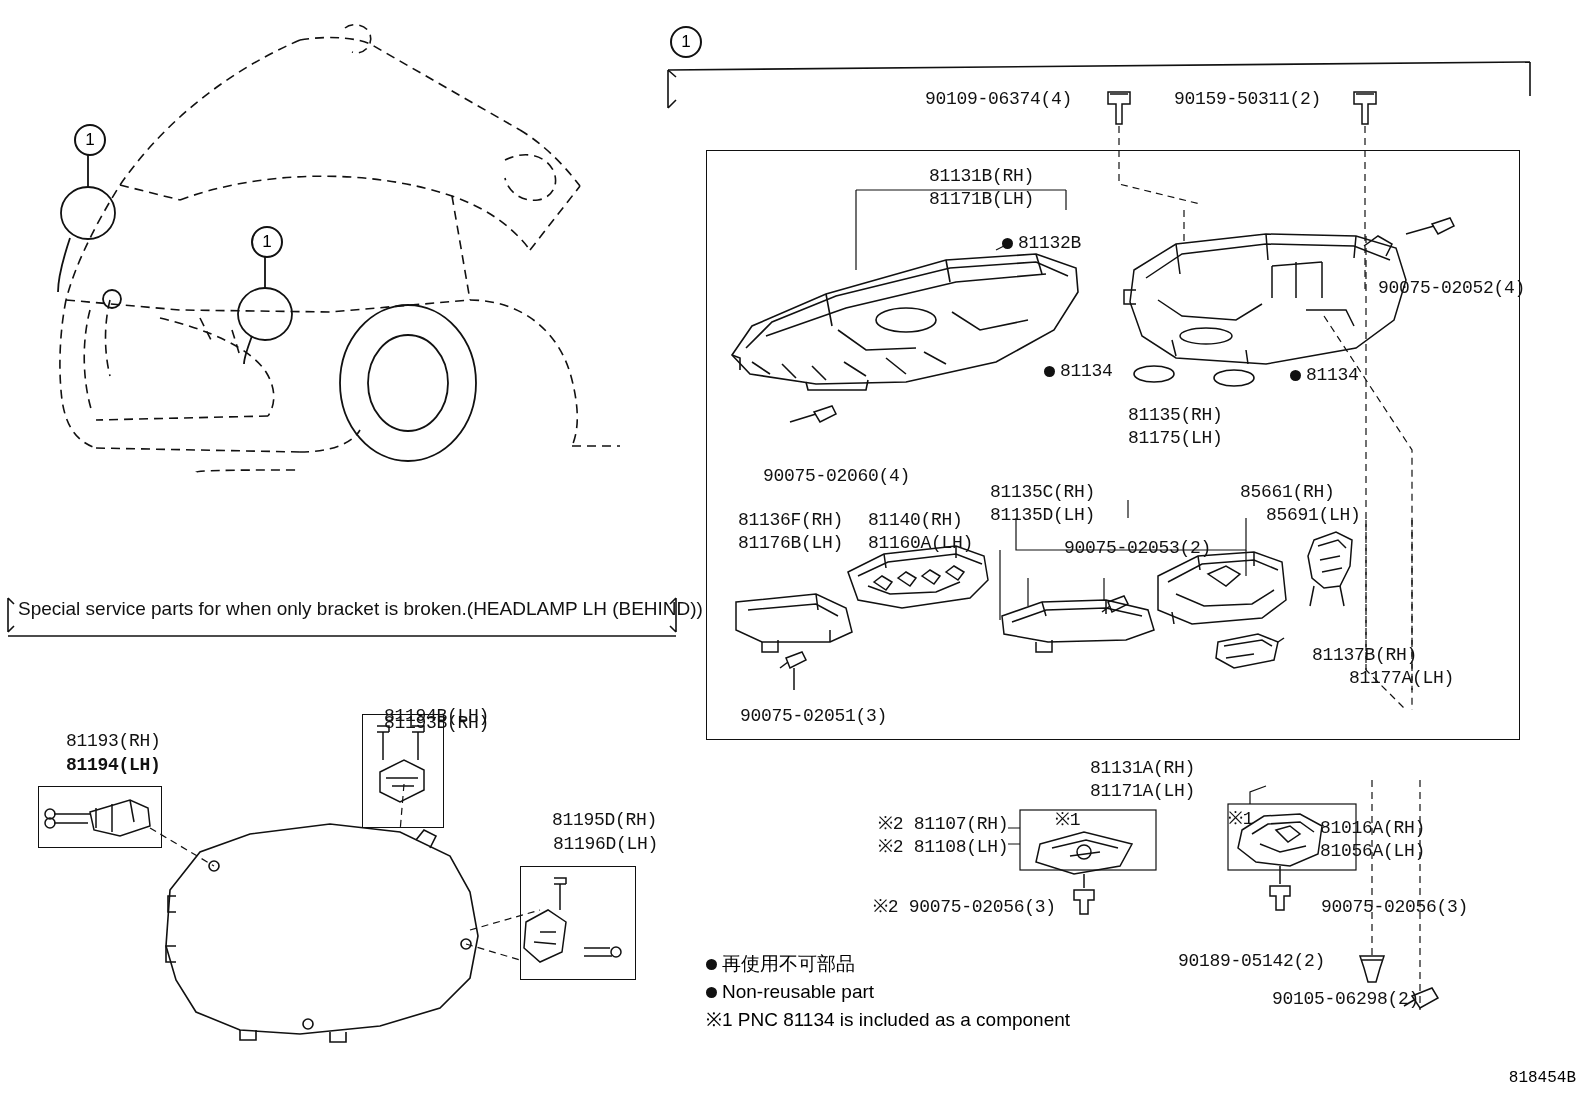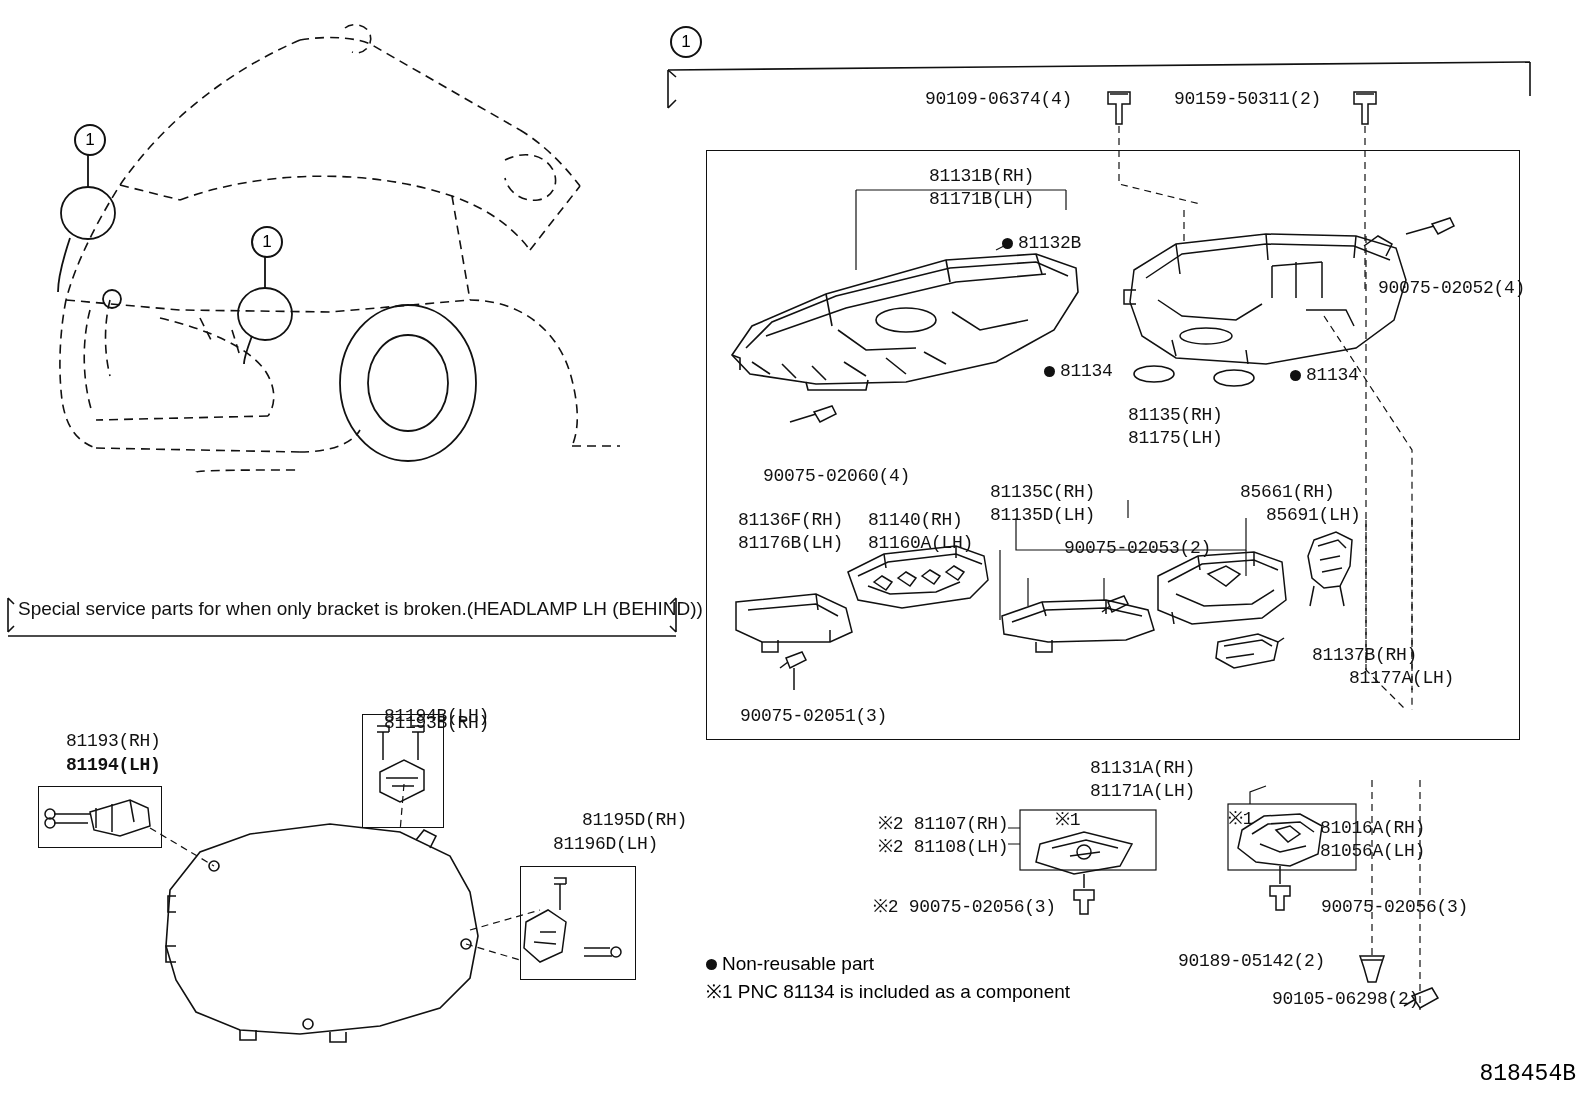--- a/index.html
+++ b/index.html
@@ -5,21 +5,21 @@
   html,body{margin:0;padding:0;background:#ffffff;}
   body{width:1592px;height:1099px;position:relative;font-family:"Liberation Sans",sans-serif;color:#000;overflow:hidden;}
   .lbl{position:absolute;font-size:19px;line-height:22px;white-space:pre;color:#111;}
   .lbl.mono{font-family:"Liberation Mono",monospace;font-size:18px;letter-spacing:-0.3px;}
   .callout{position:absolute;border:2px solid #111;border-radius:50%;width:28px;height:28px;display:flex;align-items:center;justify-content:center;font-size:17px;background:#fff;}
   .framebox{position:absolute;border:1.5px solid #111;background:transparent;}
   .thinbox{position:absolute;border:1px solid #111;background:transparent;}
   .bullet{display:inline-block;width:11px;height:11px;border-radius:50%;background:#111;vertical-align:middle;margin-right:5px;}
   svg{position:absolute;left:0;top:0;overflow:visible;}
   .legend{position:absolute;font-size:19px;line-height:28px;}
-  .code{position:absolute;right:16px;bottom:12px;font-size:23px;font-family:"Liberation Mono",monospace;margin-left:9px;}
+  .code{position:absolute;right:16px;bottom:12px;font-size:16px;font-family:"Liberation Mono",monospace;margin-left:9px;}
 </style>
 </head>
 <body>
 
 <svg width="660" height="520" style="left:0;top:0;">
   <g fill="none" stroke="#111" stroke-width="1.6" stroke-dasharray="9 6">
     <path d="M300 40 C230 70 165 120 120 185 C95 225 75 265 66 300"></path>
     <path d="M300 40 C330 35 360 38 372 45 L520 130"></path>
     <path d="M345 28 C352 22 366 24 370 34 C374 46 362 56 352 52"></path>
     <path d="M520 130 C540 142 560 160 580 186"></path>
@@ -123,21 +123,21 @@
   </g>
 </svg>
 <div class="thinbox" style="left:38px;top:786px;width:122px;height:60px;"></div>
 <div class="thinbox" style="left:362px;top:714px;width:80px;height:112px;"></div>
 <div class="thinbox" style="left:520px;top:866px;width:114px;height:112px;"></div>
 
 <div class="lbl mono" style="left:66px;top:730px;">81193(RH)</div>
 <div class="lbl mono" style="left:66px;top:754px;font-weight:bold;">81194(LH)</div>
 <div class="lbl mono" style="left:384px;top:712px;">81193B(RH)</div>
 <div class="lbl mono" style="left:384px;top:705px;">81194B(LH)</div>
-<div class="lbl mono" style="left:582px;top:809px;">81195D(RH)</div>
+<div class="lbl mono" style="left:552px;top:809px;">81195D(RH)</div>
 <div class="lbl mono" style="left:553px;top:833px;">81196D(LH)</div>
 
 <div class="callout" style="left:670px;top:26px;">
     <span>1</span>
   </div>
 <svg width="920" height="80" style="left:660px;top:50px;">
   <g fill="none" stroke="#111" stroke-width="1.6">
     <path d="M8 20 L8 58 M8 20 L16 27 M8 58 L16 50"></path>
     <path d="M8 20 L870 12"></path>
     <path d="M870 12 L870 46"></path>
@@ -370,17 +370,18 @@
 <div class="lbl mono" style="left:1055px;top:809px;">※1</div>
 <div class="lbl mono" style="left:873px;top:896px;">※2 90075-02056(3)</div>
 <div class="lbl mono" style="left:1228px;top:808px;">※1</div>
 <div class="lbl mono" style="left:1320px;top:817px;">81016A(RH)</div>
 <div class="lbl mono" style="left:1320px;top:840px;">81056A(LH)</div>
 <div class="lbl mono" style="left:1302px;top:896px;margin-left:19px;">90075-02056(3)</div>
 <div class="lbl mono" style="left:1178px;top:950px;">90189-05142(2)</div>
 <div class="lbl mono" style="left:1272px;top:988px;">90105-06298(2)</div>
 
 <div class="legend" style="left:706px;top:950px;">
+  <div><span class="bullet"></span><span>再使用不可部品</span></div>
   <div><span class="bullet"></span><span>Non-reusable part</span></div>
   <div>※1 PNC 81134 is included as a component</div>
 </div>
 
 <div class="code">818454B</div>
 
 </body></html>

